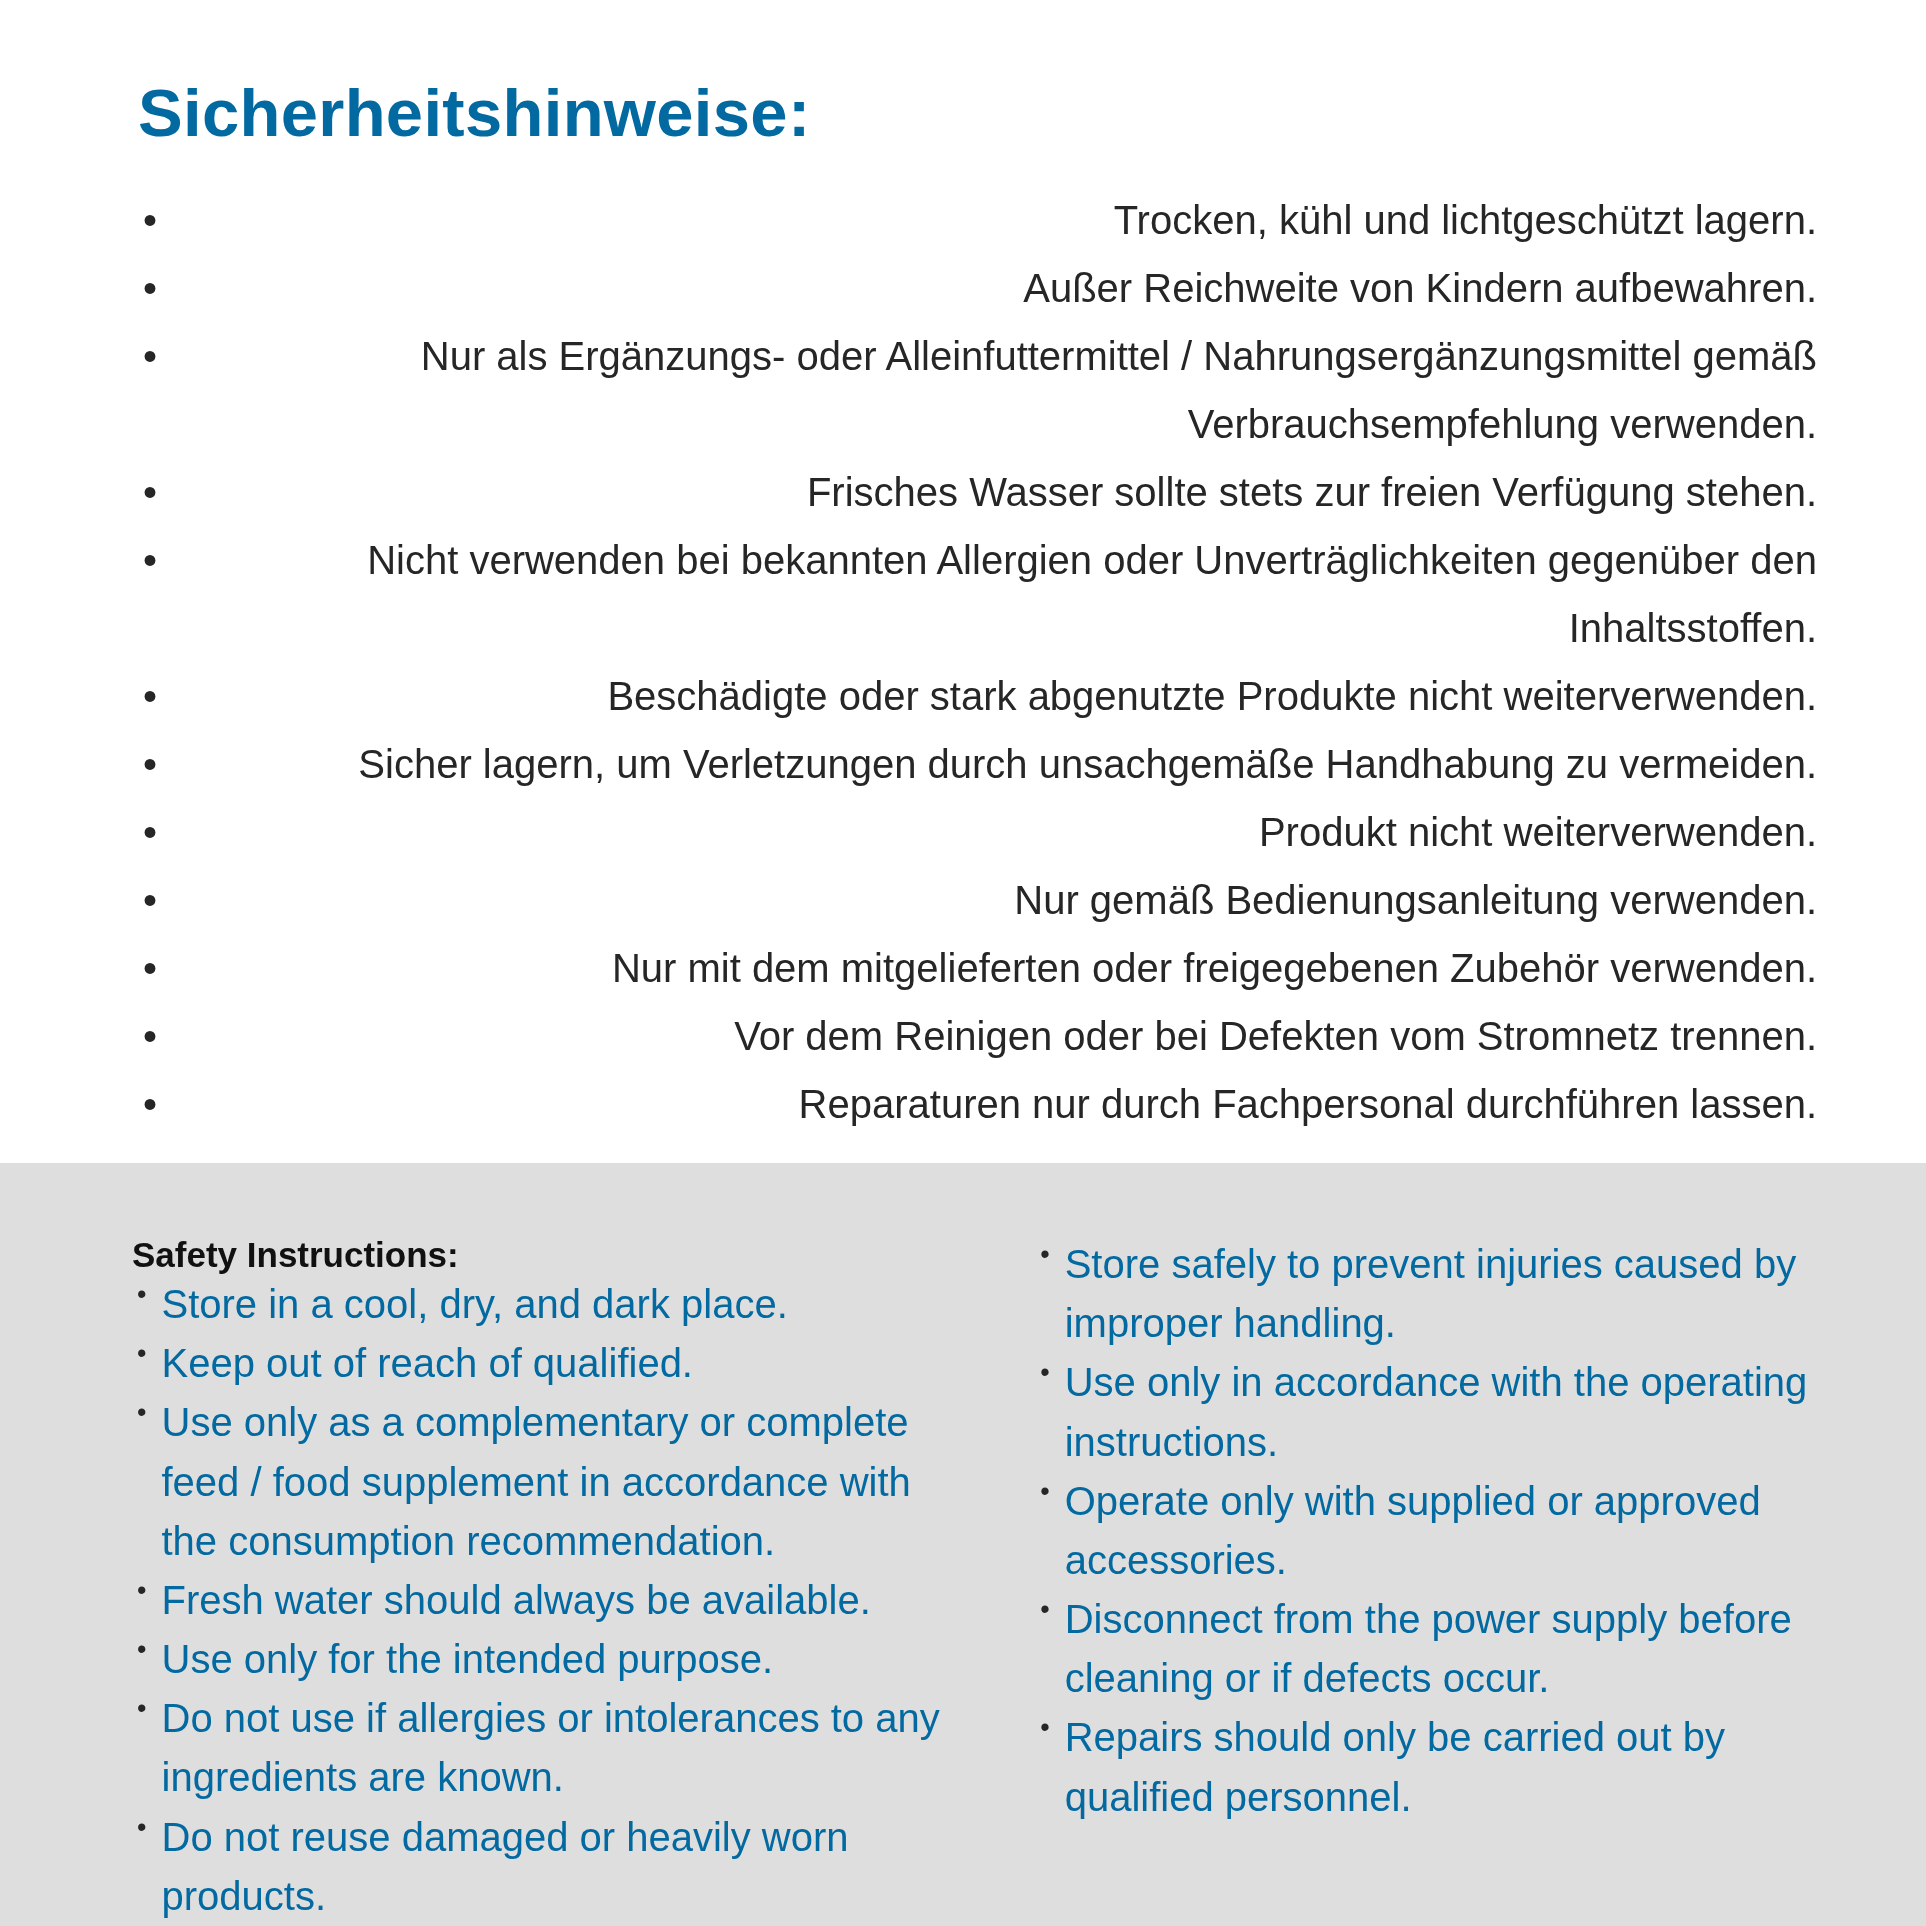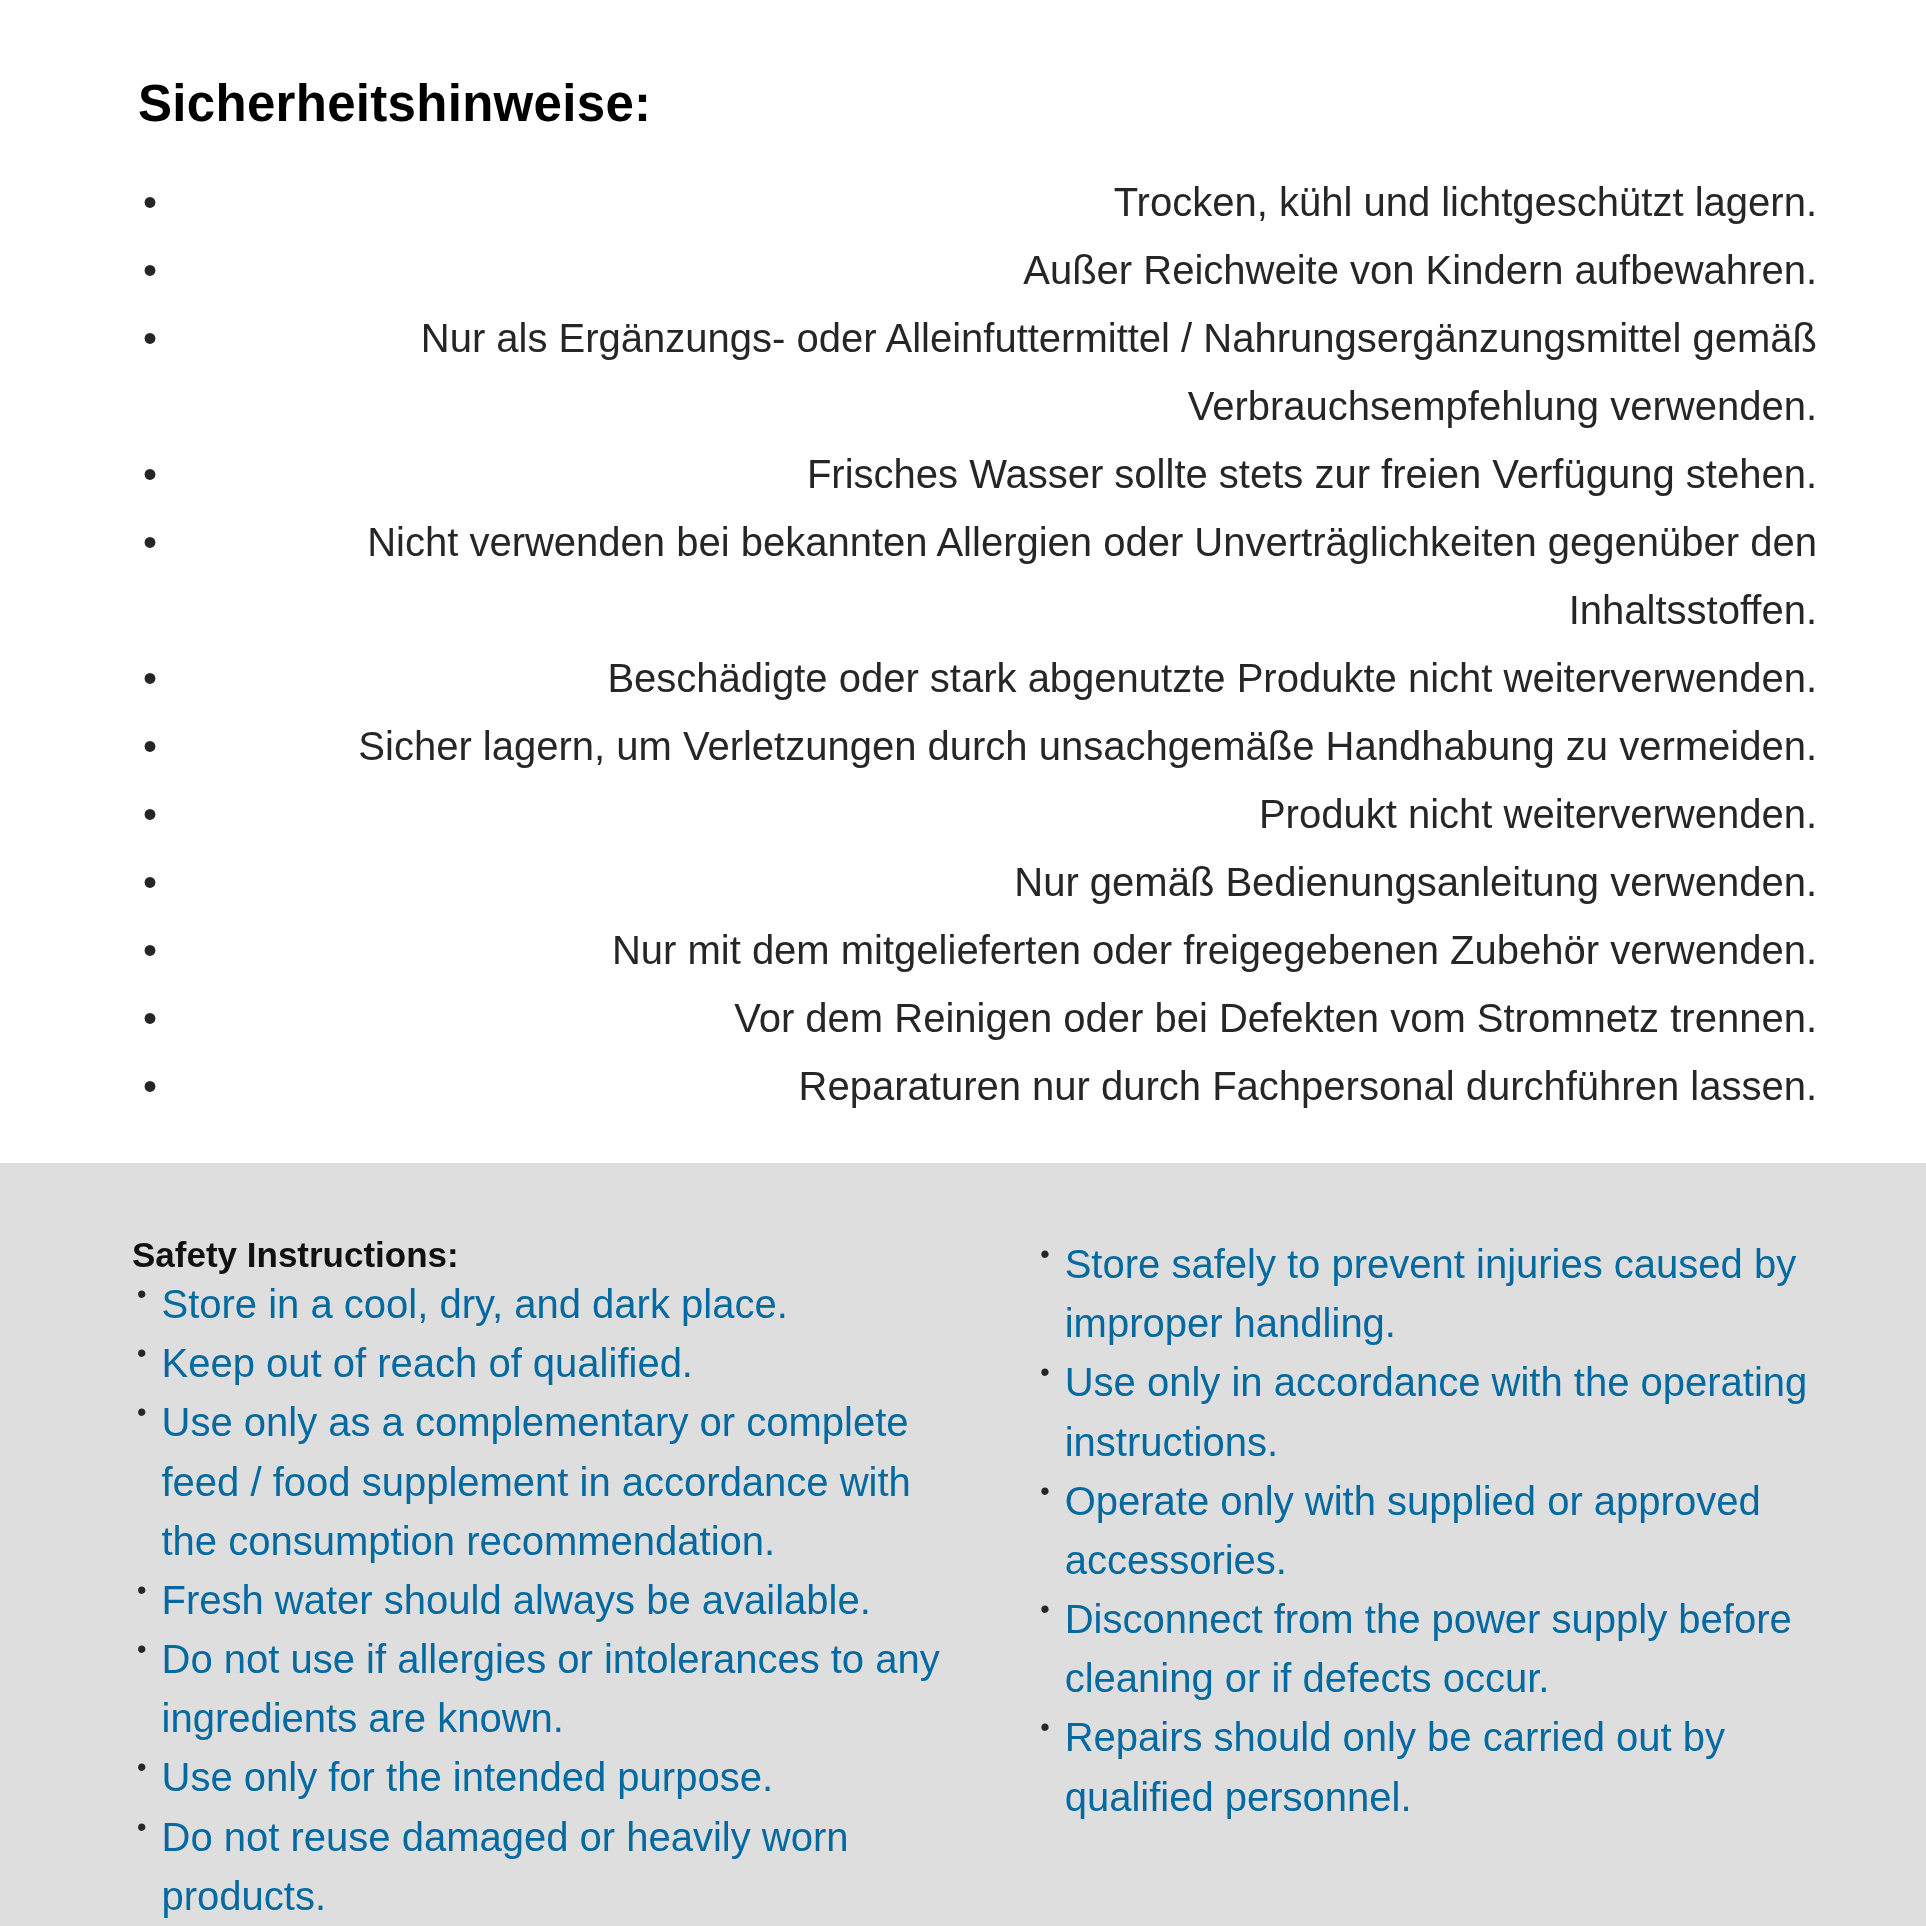--- a/index.html
+++ b/index.html
@@ -18,23 +18,23 @@
   }
 
   
   .section-german {
     background: #ffffff;
     padding: 74px 109px 0 138px;
     height: 1317px;
     overflow: hidden;
   }
   .title-de {
-    font-size: 51px;
+    font-size: 67px;
     font-weight: 700;
-    color: #000000;
+    color: #0369a1;
     letter-spacing: 0.3px;
     margin-bottom: 35px;
   }
   ul.de-list {
     list-style: none;
     font-size: 40px;
     line-height: 1.70;
     color: #262626;
     max-width: 1721px;
     text-align: right;
@@ -112,22 +112,22 @@
   <div class="section-english">
 
     <div class="col-left">
       <div class="title-en">Safety Instructions:</div>
 
       <ul class="en-list">
         <li>Store in a cool, dry, and dark place.</li>
         <li>Keep out of reach of qualified.</li>
         <li>Use only as a complementary or complete feed / food supplement in accordance with the consumption recommendation.</li>
         <li>Fresh water should always be available.</li>
+        <li>Use only for the intended purpose.</li>
         <li>Do not use if allergies or intolerances to any ingredients are known.</li>
-        <li>Use only for the intended purpose.</li>
         <li>Do not reuse damaged or heavily worn products.</li>
       </ul>
     </div>
 
     <div class="col-right">
       <ul class="en-list">
         <li>Store safely to prevent injuries caused by improper handling.</li>
         <li>Use only in accordance with the operating instructions.</li>
         <li>Operate only with supplied or approved accessories.</li>
         <li>Disconnect from the power supply before cleaning or if defects occur.</li>

